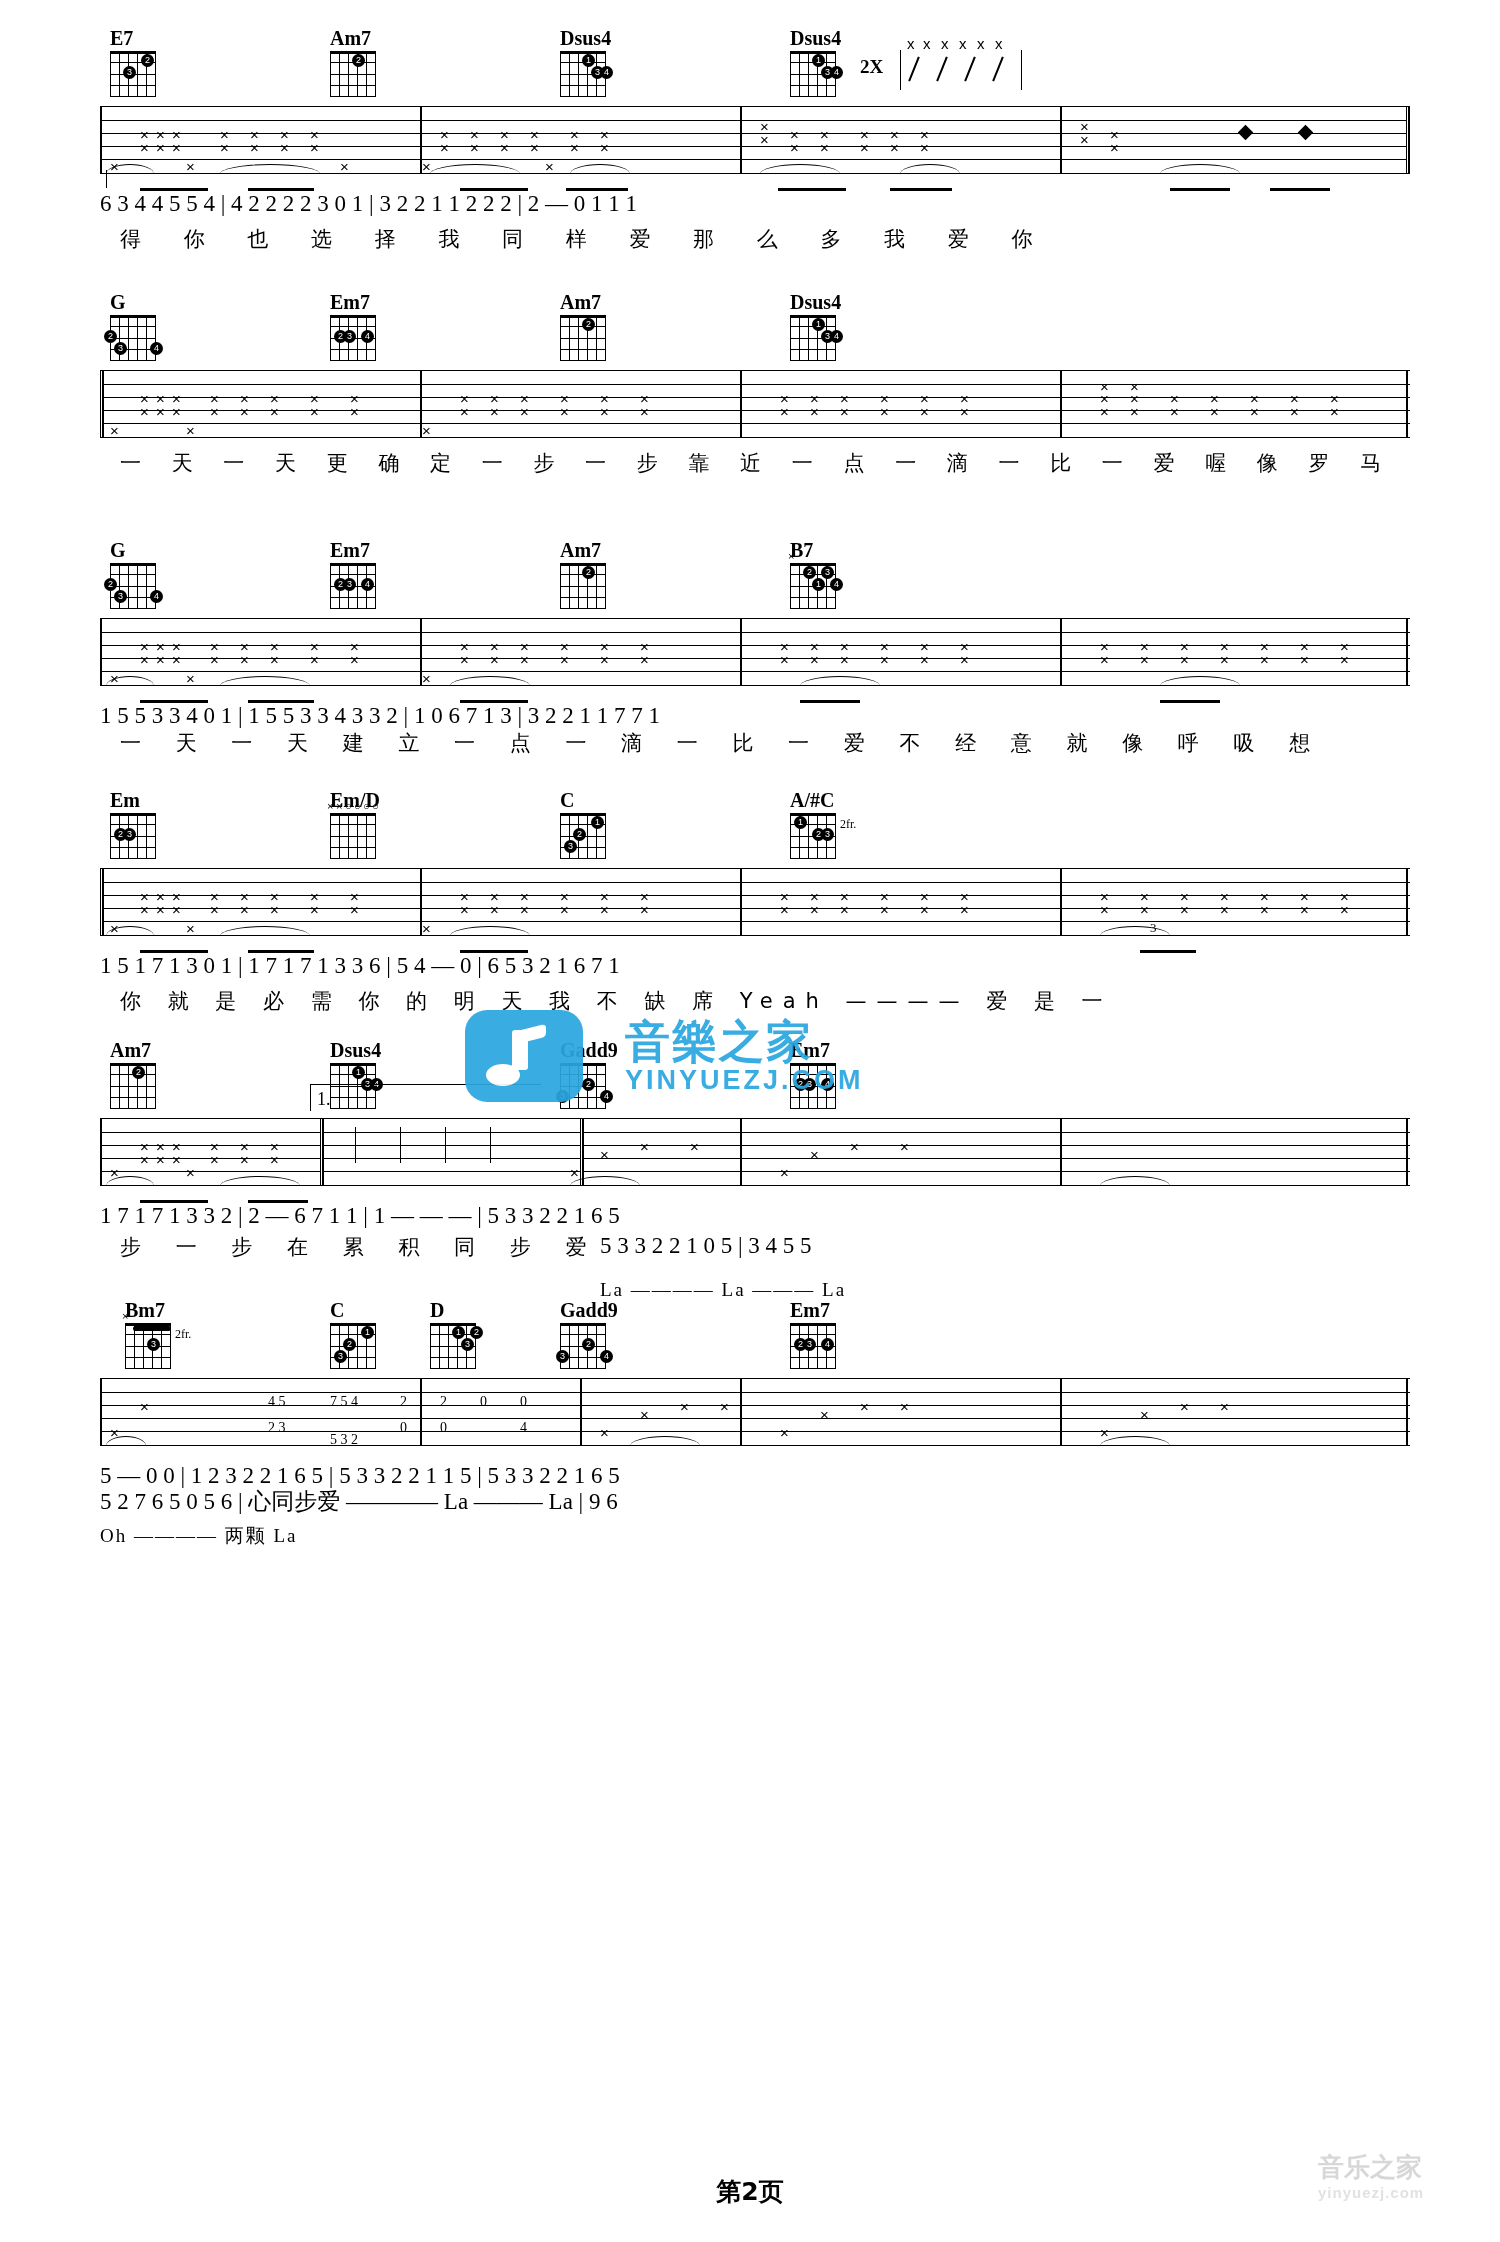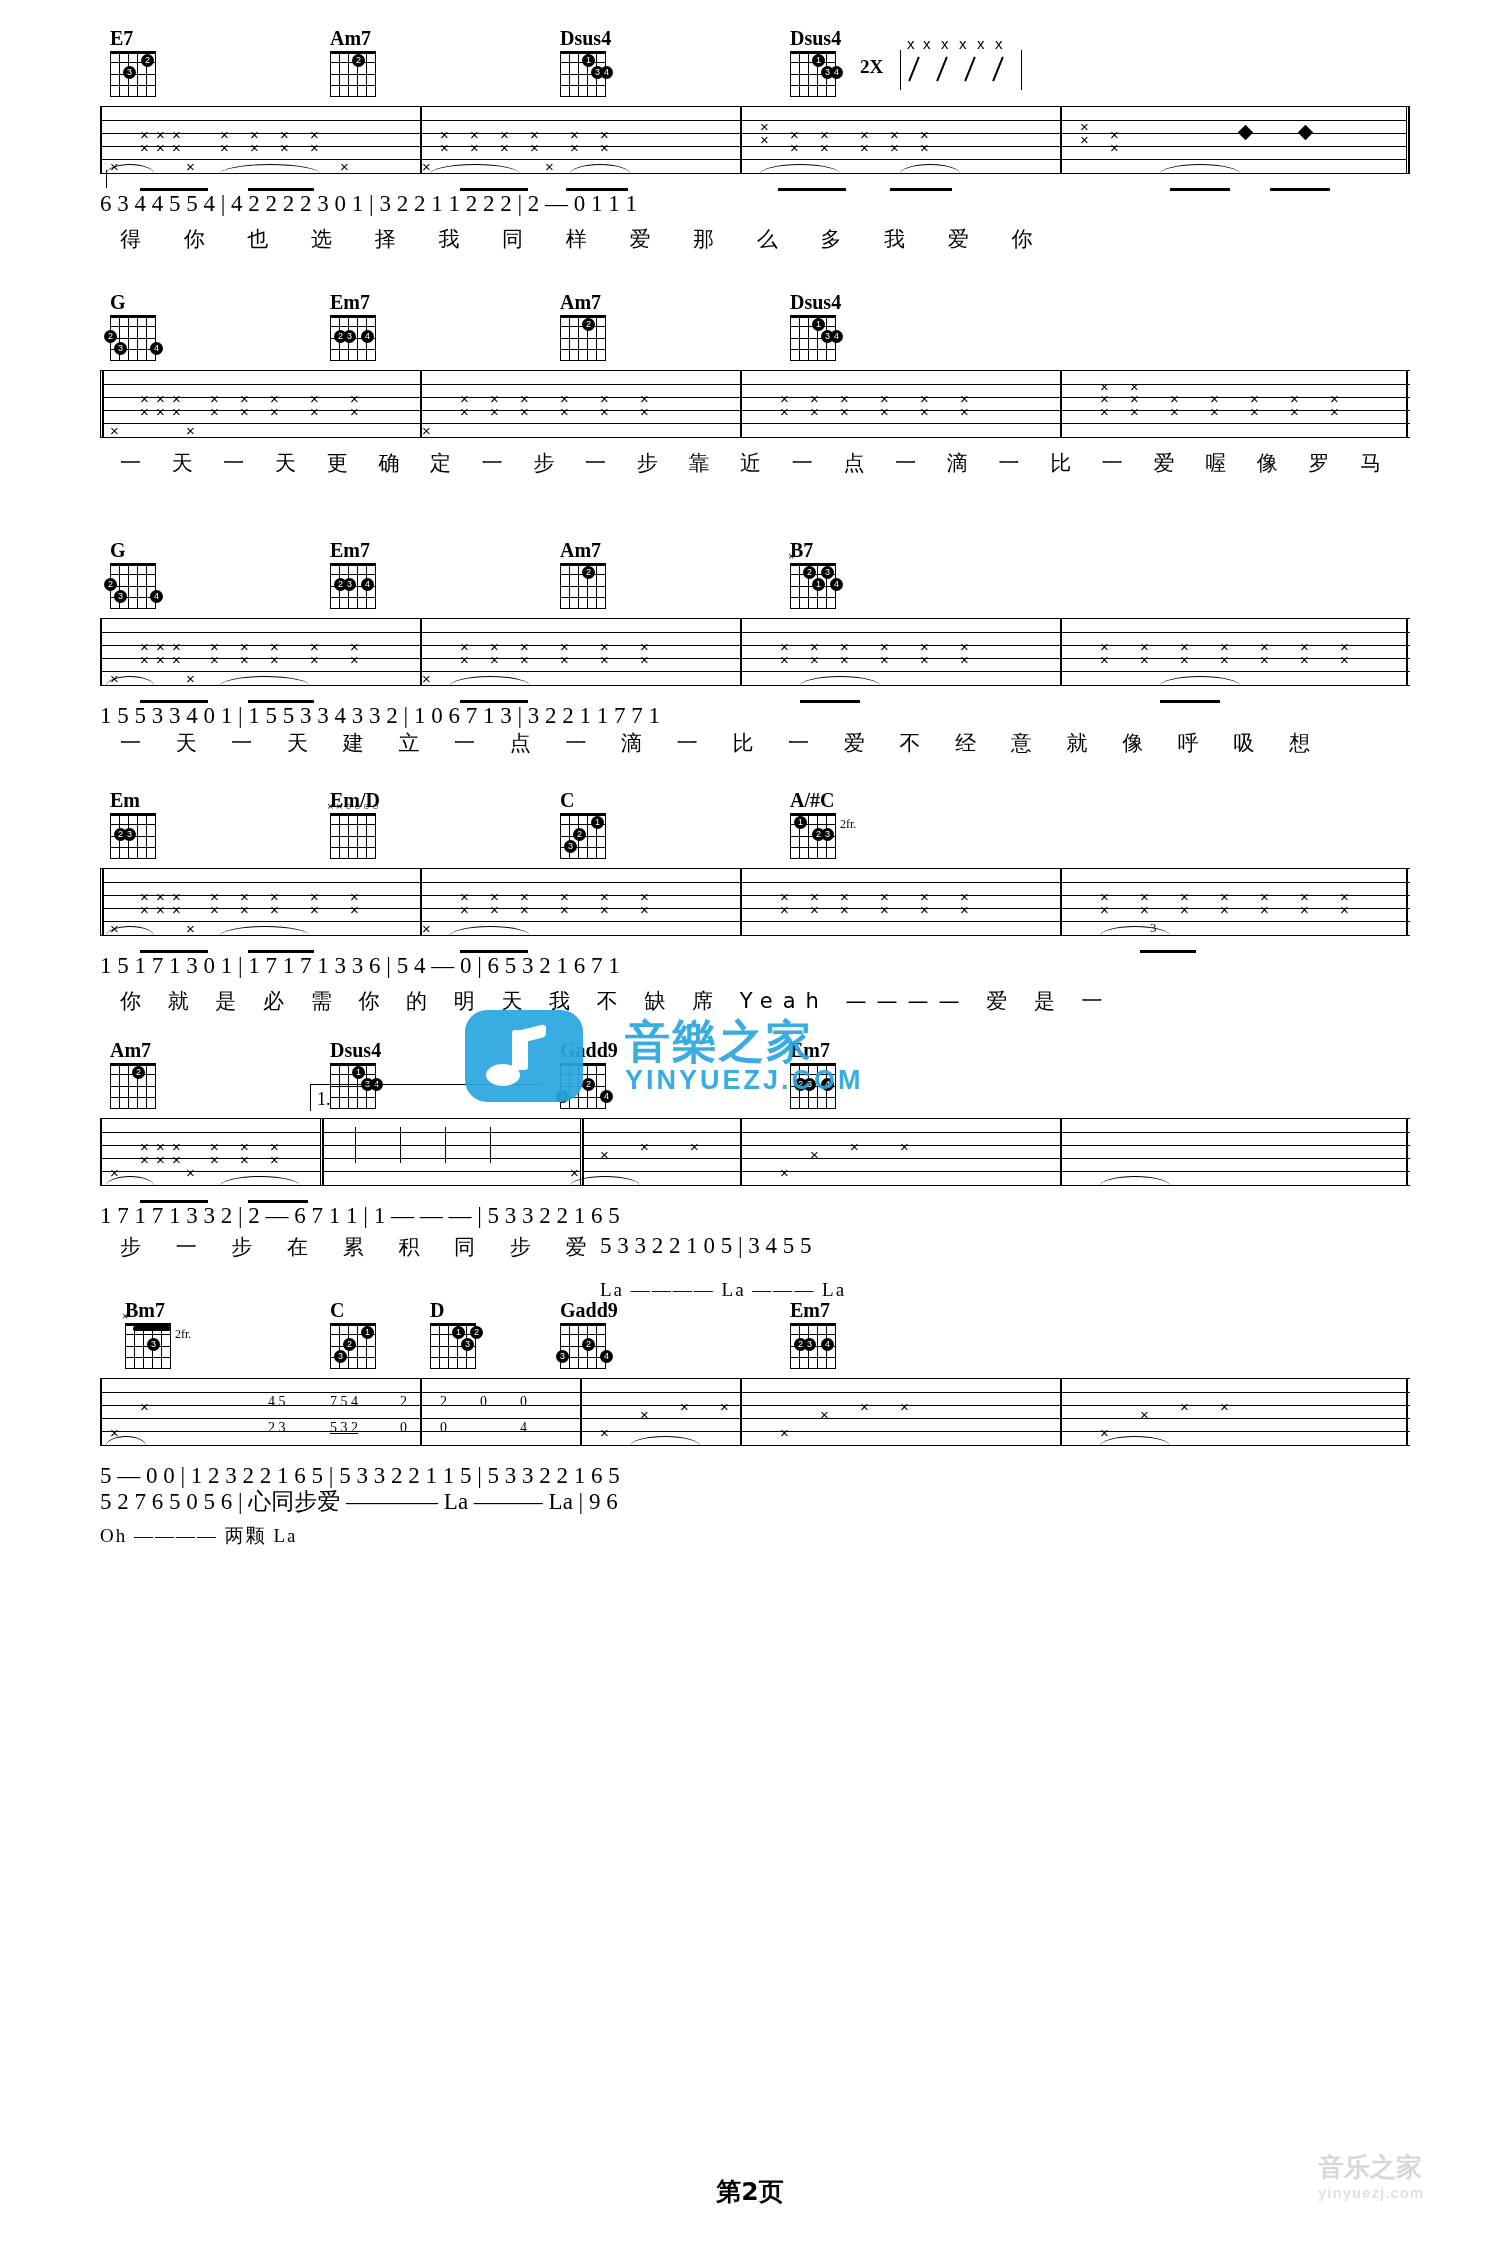--- a/index.html
+++ b/index.html
@@ -994,21 +994,21 @@
         <div class="bar" style="left:320px"></div>
         <div class="bar" style="left:480px"></div>
         <div class="bar" style="left:640px"></div>
         <div class="bar" style="left:960px"></div>
         <div class="bar" style="left:1306px"></div>
       <div class="x" style="left:40px;top:20px">×</div>
         <div class="x" style="left:10px;top:46px">×</div>
       <div class="tabnum" style="left:168px;top:16px;">4 5</div>
       <div class="tabnum" style="left:168px;top:42px;">2 3</div>
       <div class="tabnum" style="left:230px;top:16px;">7 5 4</div>
-      <div class="tabnum" style="left:230px;top:42px;text-decoration:underline;">5 3 2</div>
+      <div class="tabnum" style="left:230px;top:54px;text-decoration:underline;">5 3 2</div>
       <div class="tabnum" style="left:300px;top:16px;">2</div>
       <div class="tabnum" style="left:300px;top:42px;">0</div>
       <div class="tabnum" style="left:340px;top:16px;">2</div>
       <div class="tabnum" style="left:340px;top:42px;">0</div>
       <div class="tabnum" style="left:380px;top:16px;">0</div>
       <div class="tabnum" style="left:420px;top:16px;">0</div>
       <div class="tabnum" style="left:420px;top:42px;">4</div>
       <div class="x" style="left:500px;top:46px">×</div>
         <div class="x" style="left:540px;top:28px">×</div>
         <div class="x" style="left:580px;top:20px">×</div>

